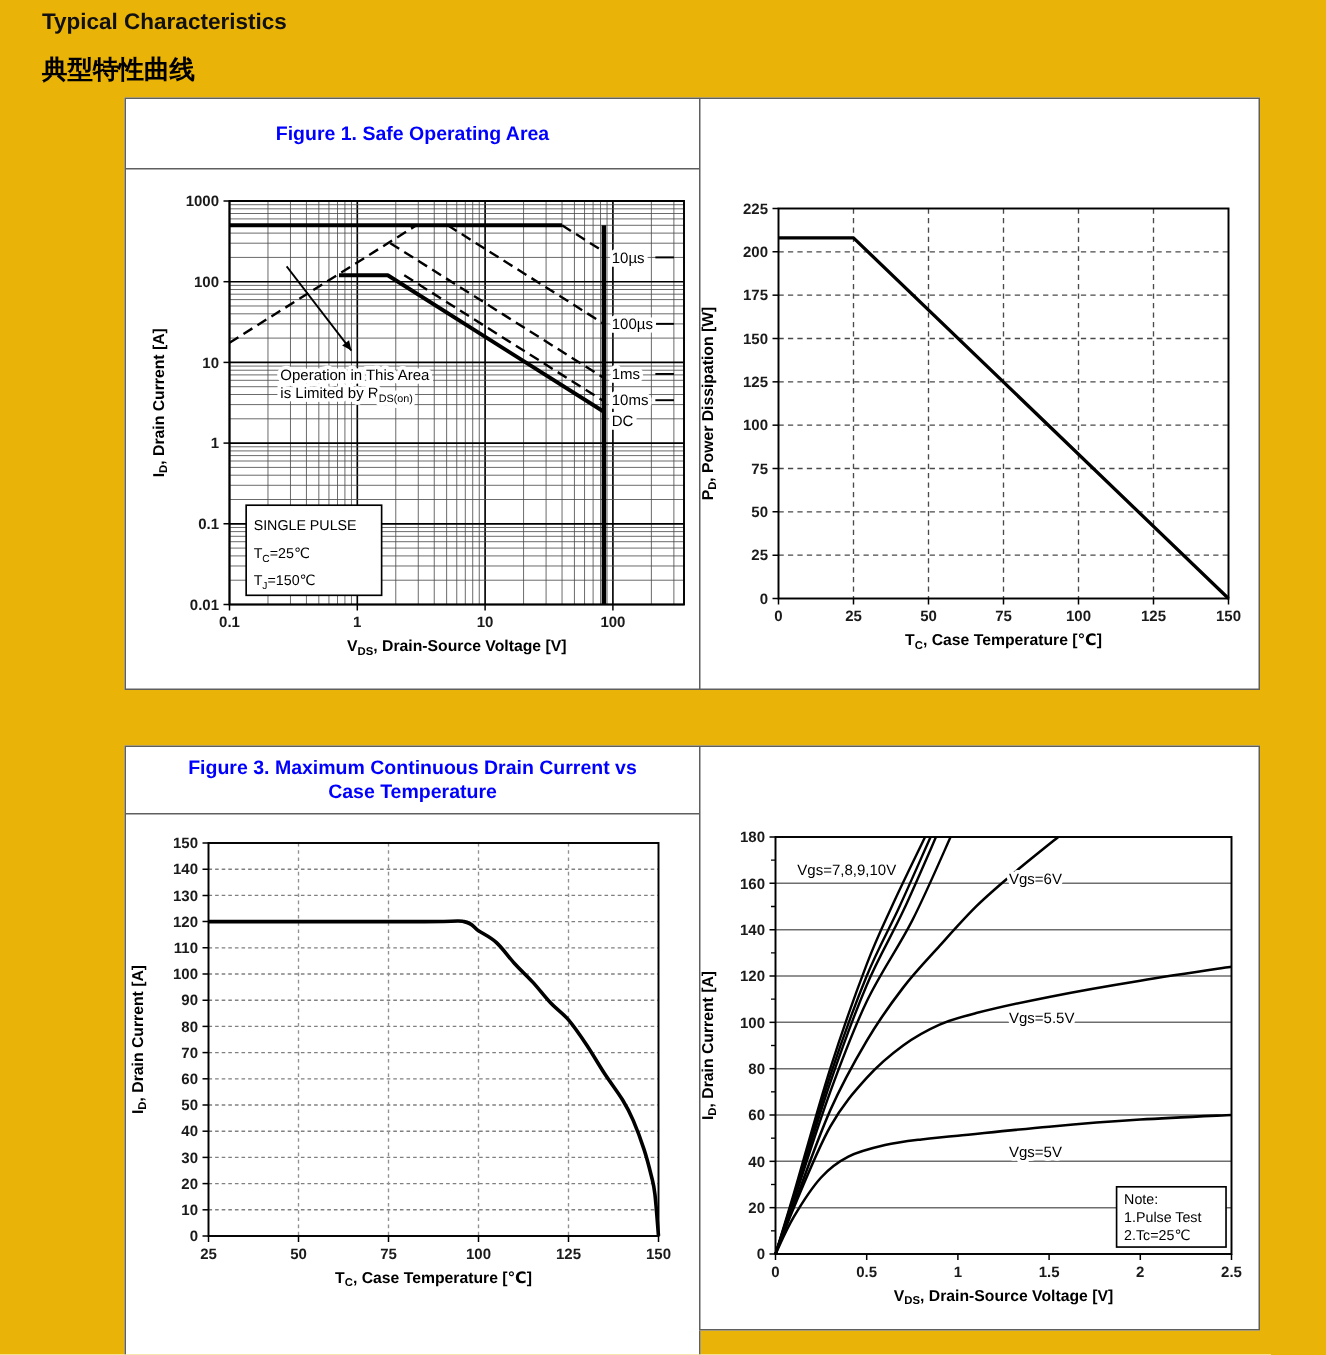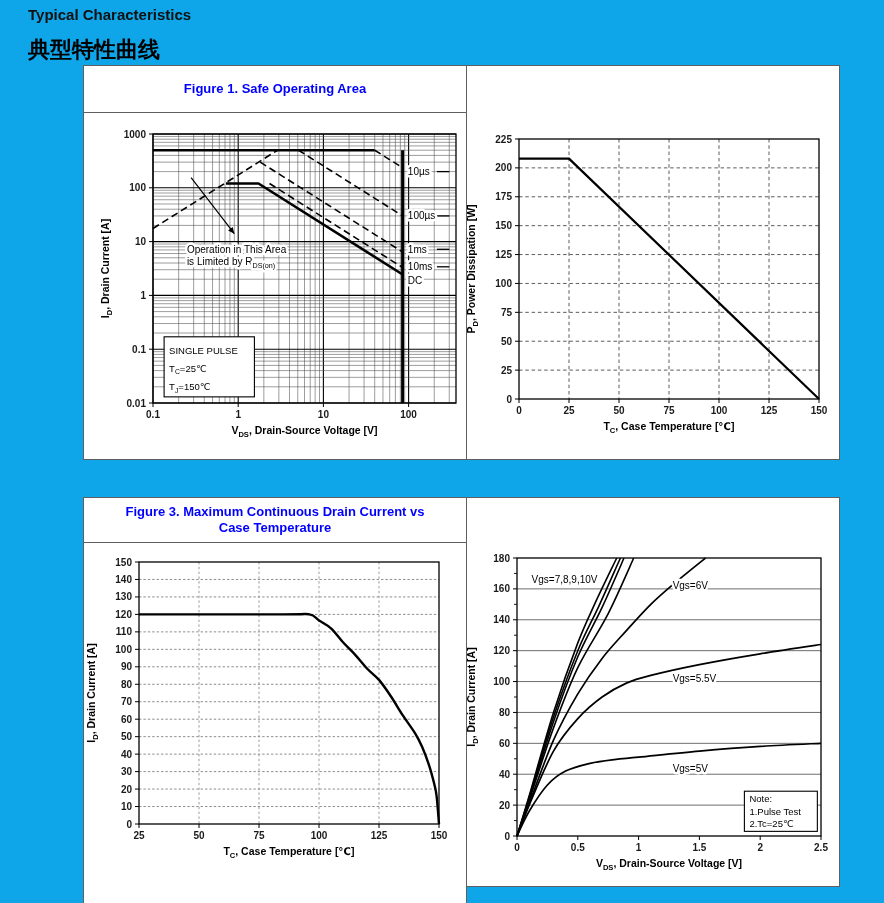--- a/index.html
+++ b/index.html
@@ -1,19 +1,19 @@
 <!DOCTYPE html>
 <html><head>
 <meta charset="utf-8">
 <style>
   html,body{margin:0;padding:0;background:#ffffff;}
-  .page{position:relative;width:884px;height:903px;background:#0ea5e9;overflow:hidden;
+  .page{position:relative;width:884px;height:903px;background:#eab308;overflow:hidden;
         font-family:"Liberation Sans","DejaVu Sans",sans-serif;}
   .h-en{position:absolute;left:28px;top:6px;font-size:15px;font-weight:bold;color:#111;}
-  .h-zh{position:absolute;left:28px;top:35px;font-size:22px;font-weight:bold;color:#000;}
+  .h-zh{position:absolute;left:28px;top:35px;font-size:17px;font-weight:bold;color:#000;}
   .fig{position:absolute;border:1px solid #5f5f5f;box-sizing:border-box;background:#fff;}
   .fig-title{display:flex;align-items:center;justify-content:center;text-align:center;
              border-bottom:1px solid #5f5f5f;box-sizing:border-box;
              color:#0000ff;font-weight:bold;font-size:13px;line-height:1.25;padding:0 26px;}
   .fig-chart{position:absolute;left:0;right:0;bottom:0;}
   .fig-chart svg{display:block;}
 </style>
 </head>
 <body>
 

